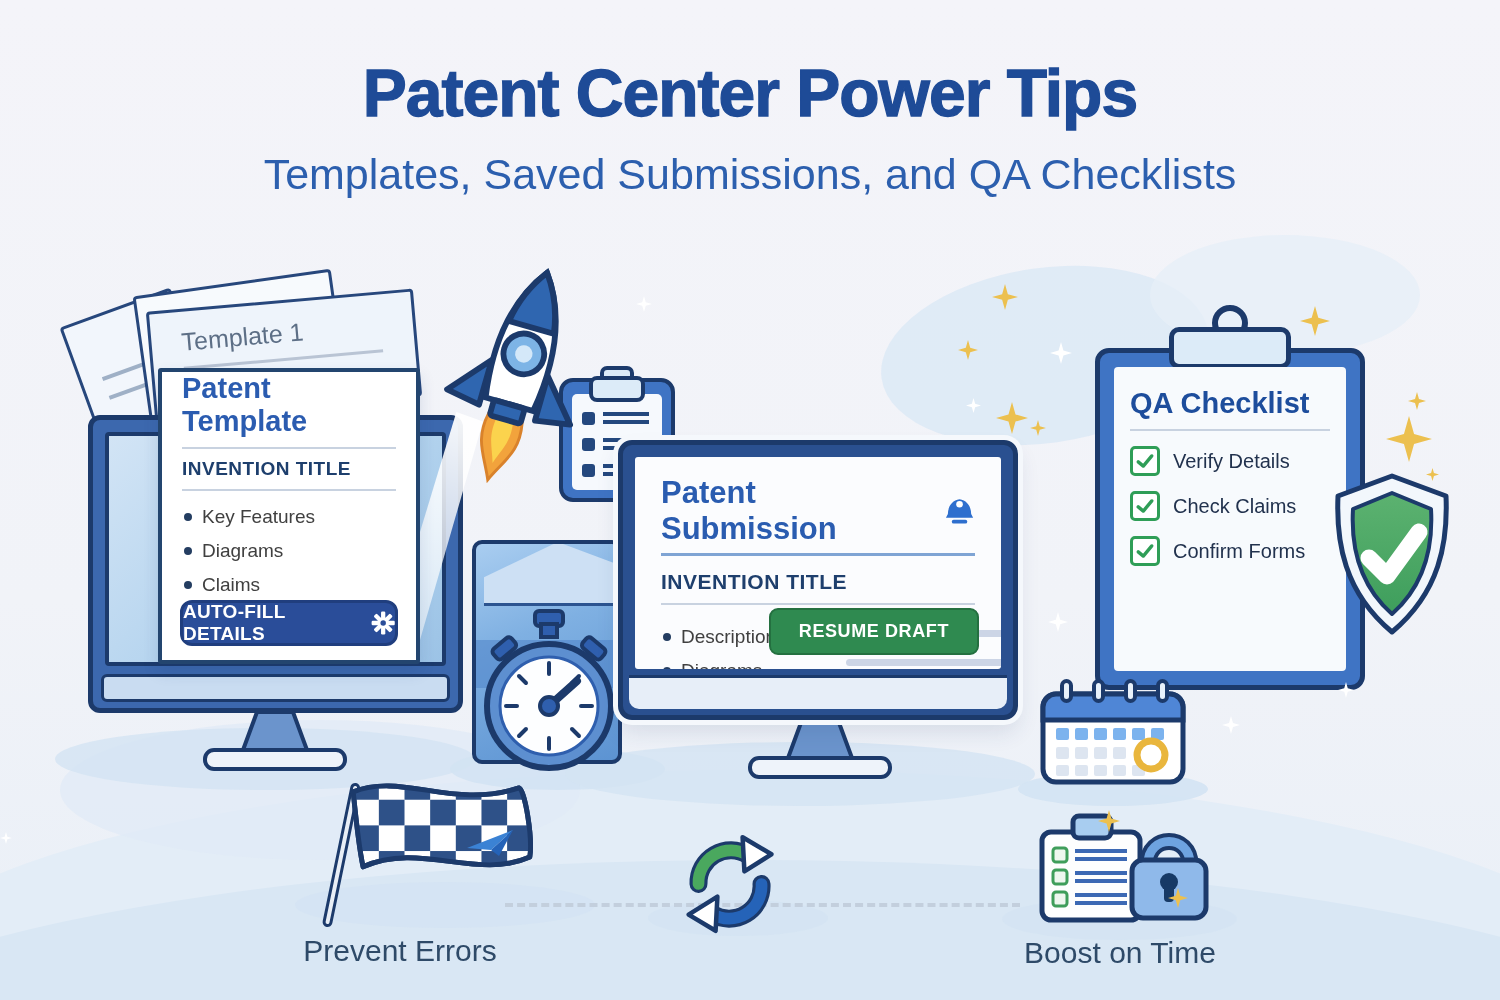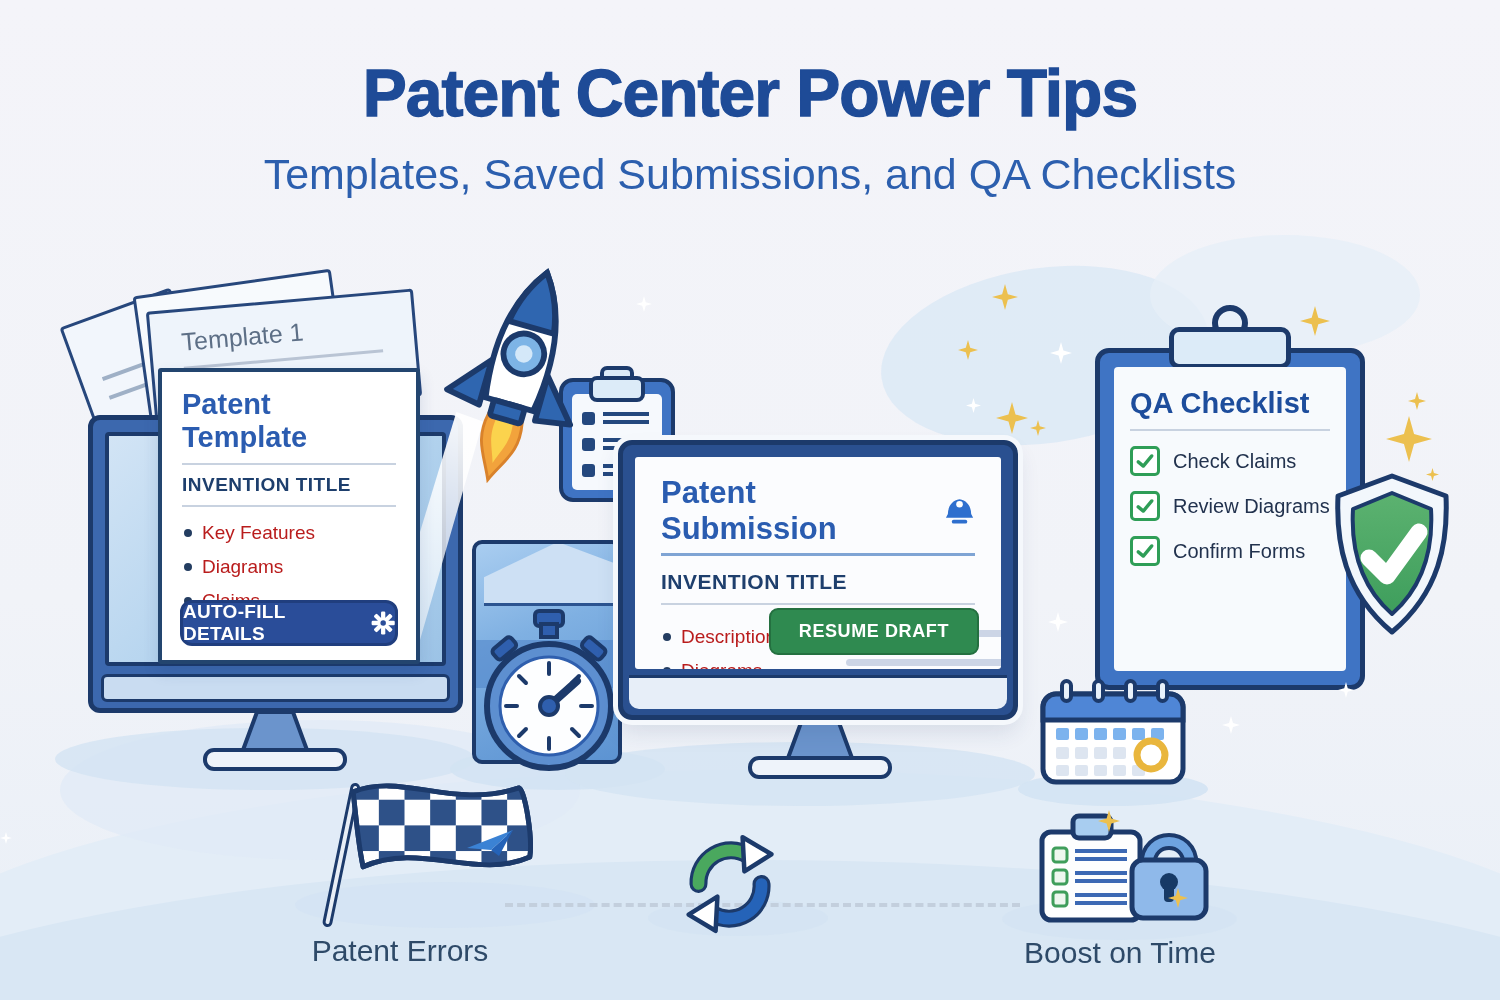--- a/index.html
+++ b/index.html
@@ -51,26 +51,26 @@
   .monitor-l .chin { position:absolute; left:8px; right:8px; bottom:6px; height:28px;
     background:#c9dcf1; border:3px solid #1c3a6b; border-radius:6px; }
   .trail { position:absolute; left:388px; top:412px; width:95px; height:240px; z-index:4;
     background:linear-gradient(200deg,rgba(255,255,255,.97),rgba(255,255,255,.55));
     clip-path:polygon(72% 0,100% 4%,30% 100%,0 94%); }
 
   .stand-svg { position:absolute; z-index:3; }
 
   .card-t { position:absolute; left:158px; top:368px; width:262px; height:296px;
     background:#ffffff; border:4px solid #23456f; border-radius:3px;
-    box-shadow:0 8px 16px rgba(30,60,110,.14); z-index:6; padding:16px 20px; }
+    box-shadow:0 8px 16px rgba(30,60,110,.14); z-index:6; padding:0 20px; }
   .card-t h2 { font-size:29px; font-weight:bold; color:#2b5cb0; }
   .divider { height:2px; background:#c8d2e0; margin:9px 0; }
   .field-label { font-size:19px; font-weight:bold; color:#1e3f6d; letter-spacing:.5px; }
   .blist { list-style:none; margin-top:6px; }
-  .blist li { font-size:19px; color:#b91c1c; line-height:1.78; position:relative; padding-left:20px; }
+  .blist li { font-size:19px; color:#404040; line-height:1.78; position:relative; padding-left:20px; }
   .blist li::before { content:""; position:absolute; left:2px; top:13px; width:8px; height:8px;
     border-radius:50%; background:#243d61; }
   .claims-lines { position:absolute; right:22px; top:238px; }
   .claims-lines div { width:62px; height:3px; background:#c3cedd; margin-bottom:9px; }
   .btn-autofill { position:absolute; left:18px; right:18px; bottom:14px; height:46px;
     background:#2a4d99; border:3px solid #203e7e; border-radius:12px;
     display:flex; align-items:center; justify-content:center; gap:10px;
     color:#fff; font-size:19px; font-weight:bold; letter-spacing:.3px; cursor:pointer; }
 
   
@@ -303,29 +303,29 @@
     <div class="clip-bar"></div>
     <div class="paper-face">
       <h2>QA Checklist</h2>
       <div class="divider"></div>
       <div class="qa-item">
         <span class="qa-box">
           <svg width="22" height="22" viewBox="0 0 26 26">
               <path d="M5,14 L11,19 L21,7" fill="none" stroke="#2f9e57" stroke-width="4" stroke-linecap="round" stroke-linejoin="round"></path>
             </svg>
         </span>
-        <span class="qa-text">Check Claims</span>
+        <span class="qa-text">Verify Details</span>
       </div>
       <div class="qa-item">
         <span class="qa-box">
           <svg width="22" height="22" viewBox="0 0 26 26">
               <path d="M5,14 L11,19 L21,7" fill="none" stroke="#2f9e57" stroke-width="4" stroke-linecap="round" stroke-linejoin="round"></path>
             </svg>
         </span>
-        <span class="qa-text">Review Diagrams</span>
+        <span class="qa-text">Check Claims</span>
       </div>
       <div class="qa-item">
         <span class="qa-box">
           <svg width="22" height="22" viewBox="0 0 26 26">
               <path d="M5,14 L11,19 L21,7" fill="none" stroke="#2f9e57" stroke-width="4" stroke-linecap="round" stroke-linejoin="round"></path>
             </svg>
         </span>
         <span class="qa-text">Confirm Forms</span>
       </div>
     </div>
@@ -435,21 +435,21 @@
           <rect x="47" y="93" width="52" height="4"></rect>
       </g>
     </g>
     <path d="M120,56 C120,26 162,26 162,56" fill="none" stroke="#1c3a6b" stroke-width="17"></path>
     <path d="M120,56 C120,26 162,26 162,56" fill="none" stroke="#6ea3e0" stroke-width="9"></path>
     <rect x="104" y="52" width="74" height="58" rx="11" fill="#8fb9ea" stroke="#1c3a6b" stroke-width="5"></rect>
     <circle cx="141" cy="74" r="9" fill="#173a66"></circle>
     <rect x="136" y="76" width="10" height="18" rx="4" fill="#173a66"></rect>
   </svg>
 
-  <div class="benefit b1">Patent Errors</div>
+  <div class="benefit b1">Prevent Errors</div>
   <div class="benefit b3">Boost on Time</div>
 
   <div class="spark gold" style="left:992px;top:284px;width:26px;height:26px"></div>
   <div class="spark gold" style="left:958px;top:340px;width:20px;height:20px"></div>
   <div class="spark gold" style="left:996px;top:402px;width:32px;height:32px"></div>
   <div class="spark gold" style="left:1030px;top:420px;width:16px;height:16px"></div>
   <div class="spark gold" style="left:1300px;top:306px;width:30px;height:30px"></div>
   <div class="spark gold" style="left:1386px;top:416px;width:46px;height:46px"></div>
   <div class="spark gold" style="left:1408px;top:392px;width:18px;height:18px"></div>
   <div class="spark gold" style="left:1426px;top:468px;width:13px;height:13px"></div>

